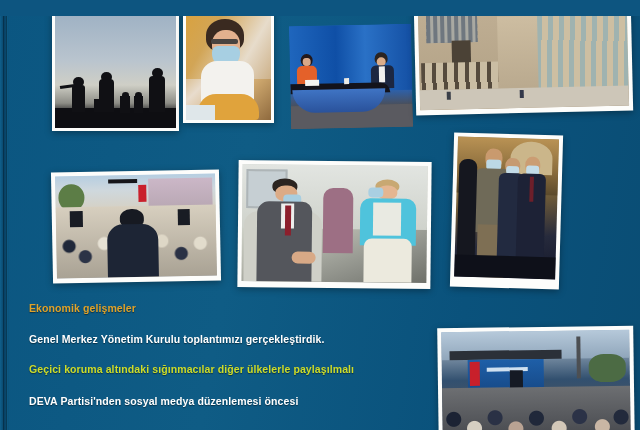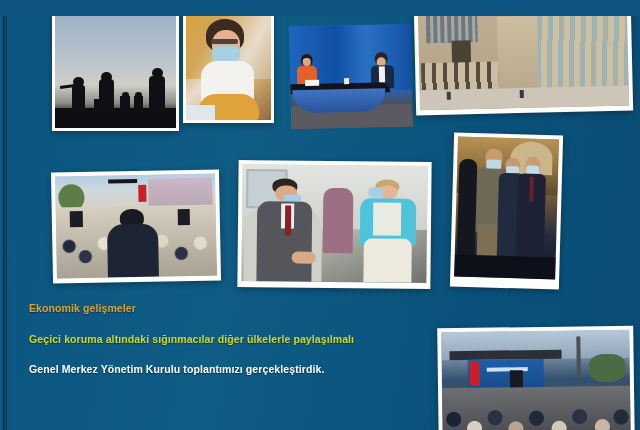--- a/index.html
+++ b/index.html
@@ -283,17 +283,18 @@
              linear-gradient(180deg,#6d6f72,#46484d);"></div>
     </div>
   </div>
 
   <div class="edge-strip"></div>
   <div class="edge-line" style="left:3px;"></div>
   <div class="edge-line" style="left:6px;"></div>
 
   <div class="headlines">
     <div class="hl gold">Ekonomik gelişmeler</div>
+    <div class="hl white">Genel Merkez Yönetim Kurulu toplantımızı gerçekleştirdik.</div>
     <div class="hl lime">Geçici koruma altındaki sığınmacılar diğer ülkelerle paylaşılmalı</div>
-    <div class="hl white">Genel Merkez Yönetim Kurulu toplantımızı gerçekleştirdik.</div>
+    <div class="hl white two">DEVA Partisi'nden sosyal medya düzenlemesi öncesi</div>
   </div>
 
 </div>
 
 </body></html>

